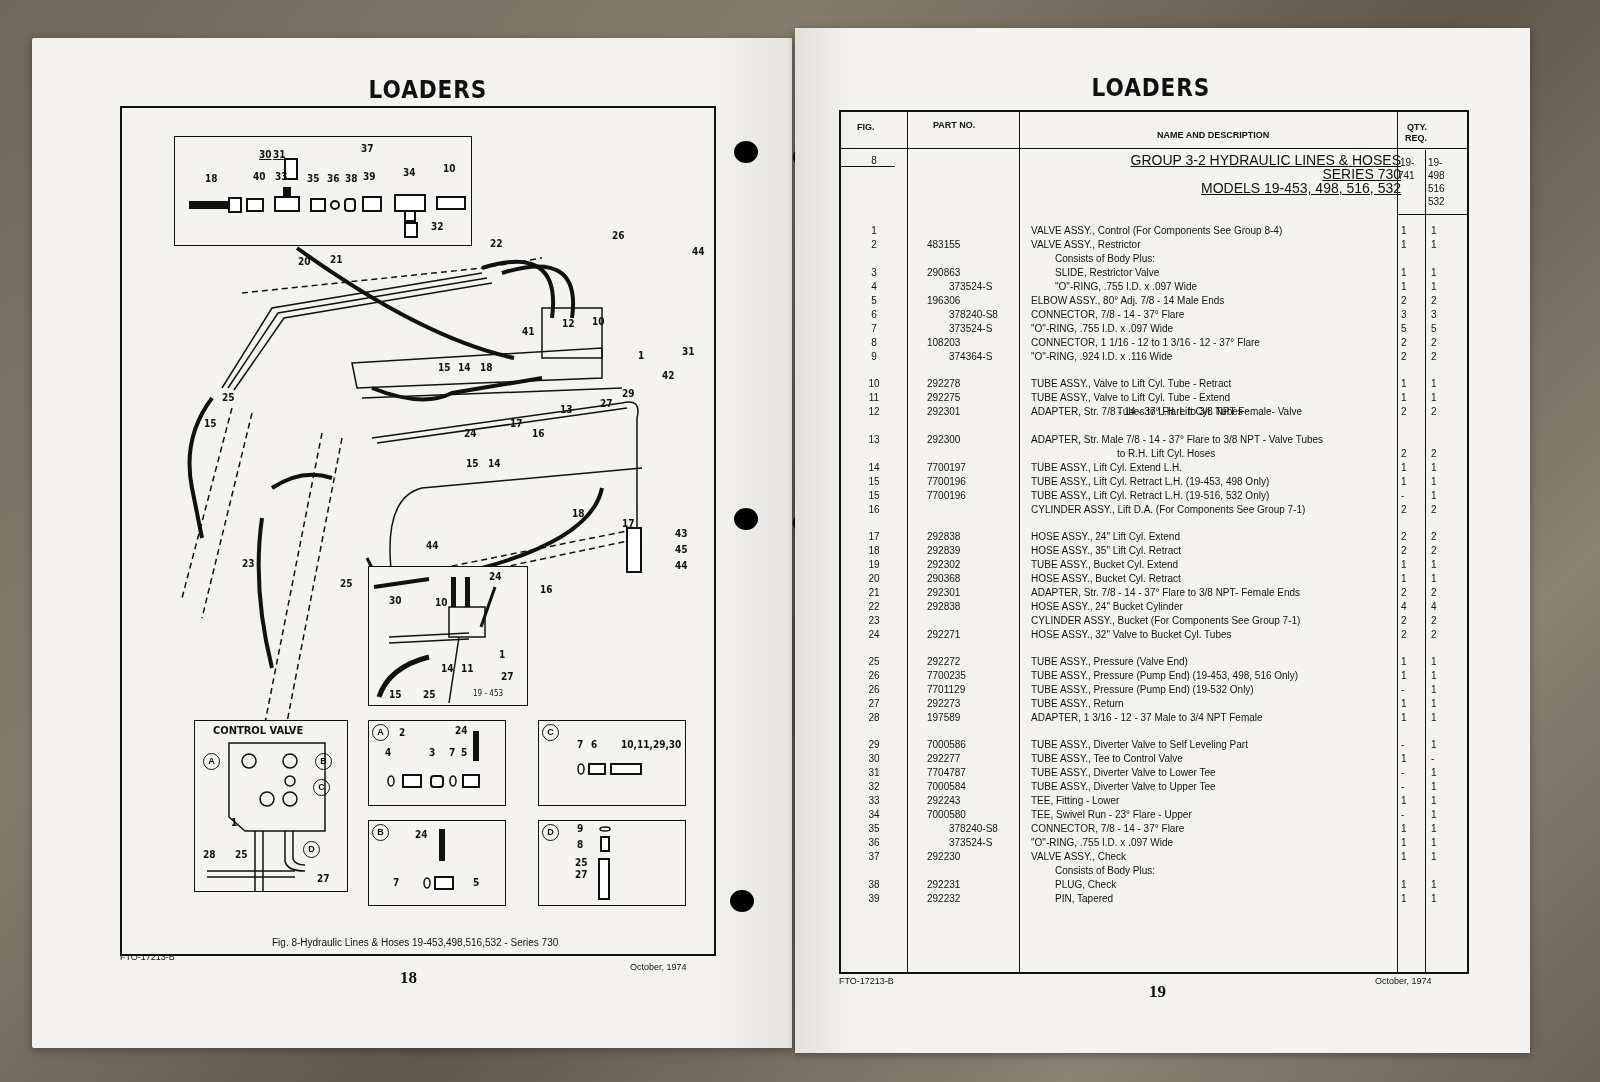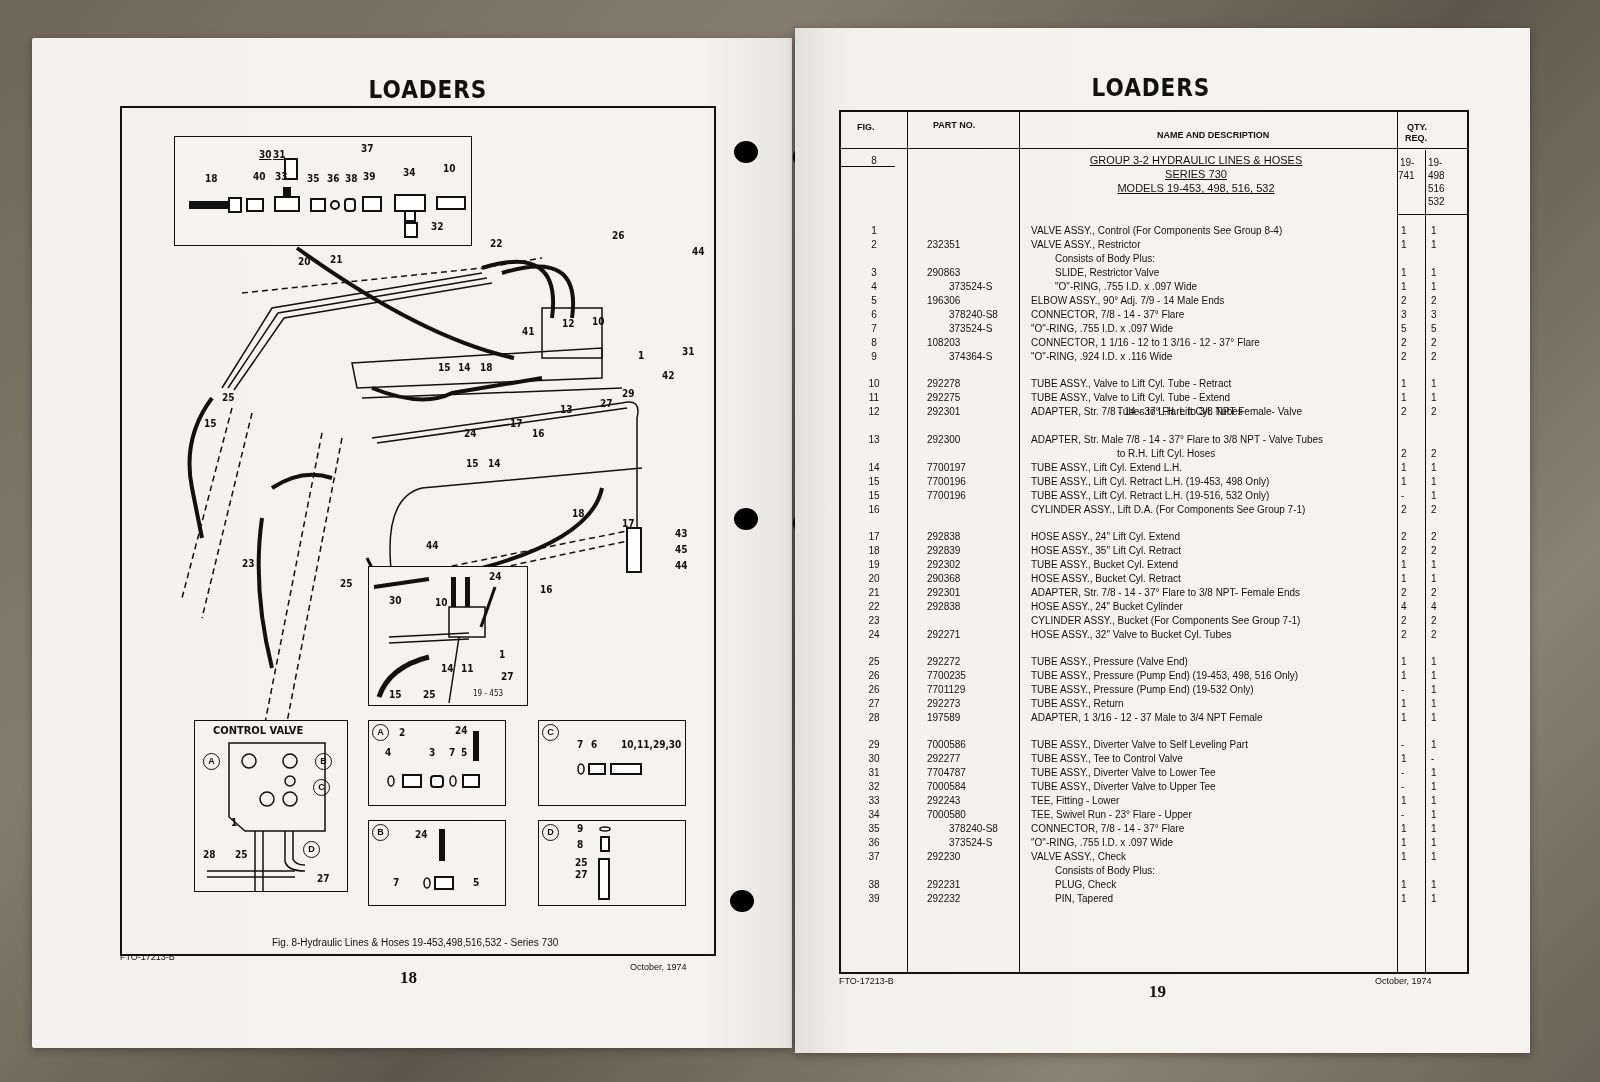--- a/index.html
+++ b/index.html
@@ -34,21 +34,21 @@
   .row{position:absolute;left:0;width:626px;height:14px;font-size:10px;line-height:14px;}
   .row span{position:absolute;white-space:nowrap;}
   .c-fig{left:4px;width:58px;text-align:center;}
   .c-part{left:86px;}
   .c-part.indent{left:108px;}
   .c-desc{left:190px;}
   .c-desc.sub{left:214px;}
   .c-desc.cont{left:276px;}
   .c-q1{left:560px;}
   .c-q2{left:590px;}
-  .grp{position:absolute;left:150px;width:410px;text-align:center;font-size:11px;text-decoration:underline;line-height:13px;}
+  .grp{position:absolute;left:150px;width:410px;text-align:right;font-size:14px;text-decoration:underline;line-height:13px;}
   .qh{position:absolute;font-size:10px;line-height:13px;}
 </style>
 </head>
 <body>
 
 <div class="page" id="left-page">
   <div class="page-title" style="left:330px;top:38px;">LOADERS</div>
 
   <div id="figure-frame">
 
@@ -300,21 +300,21 @@
     <div id="rows">
         <div class="row" style="top: 112px;">
           <span class="c-fig">1</span>
           <span class="c-part"></span>
           <span class="c-desc">VALVE ASSY., Control (For Components See Group 8-4)</span>
           <span class="c-q1">1</span>
           <span class="c-q2">1</span>
         </div>
         <div class="row" style="top: 126px;">
           <span class="c-fig">2</span>
-          <span class="c-part">232351</span>
+          <span class="c-part">483155</span>
           <span class="c-desc">VALVE ASSY., Restrictor</span>
           <span class="c-q1">1</span>
           <span class="c-q2">1</span>
         </div>
         <div class="row" style="top: 140px;">
           <span class="c-fig"></span>
           <span class="c-part"></span>
           <span class="c-desc sub">Consists of Body Plus:</span>
           <span class="c-q1"></span>
           <span class="c-q2"></span>
@@ -329,21 +329,21 @@
         <div class="row" style="top: 168px;">
           <span class="c-fig">4</span>
           <span class="c-part indent">373524-S</span>
           <span class="c-desc sub">"O"-RING, .755 I.D. x .097 Wide</span>
           <span class="c-q1">1</span>
           <span class="c-q2">1</span>
         </div>
         <div class="row" style="top: 182px;">
           <span class="c-fig">5</span>
           <span class="c-part">196306</span>
-          <span class="c-desc">ELBOW ASSY., 90° Adj. 7/9 - 14 Male Ends</span>
+          <span class="c-desc">ELBOW ASSY., 80° Adj. 7/8 - 14 Male Ends</span>
           <span class="c-q1">2</span>
           <span class="c-q2">2</span>
         </div>
         <div class="row" style="top: 196px;">
           <span class="c-fig">6</span>
           <span class="c-part indent">378240-S8</span>
           <span class="c-desc">CONNECTOR, 7/8 - 14 - 37° Flare</span>
           <span class="c-q1">3</span>
           <span class="c-q2">3</span>
         </div>

